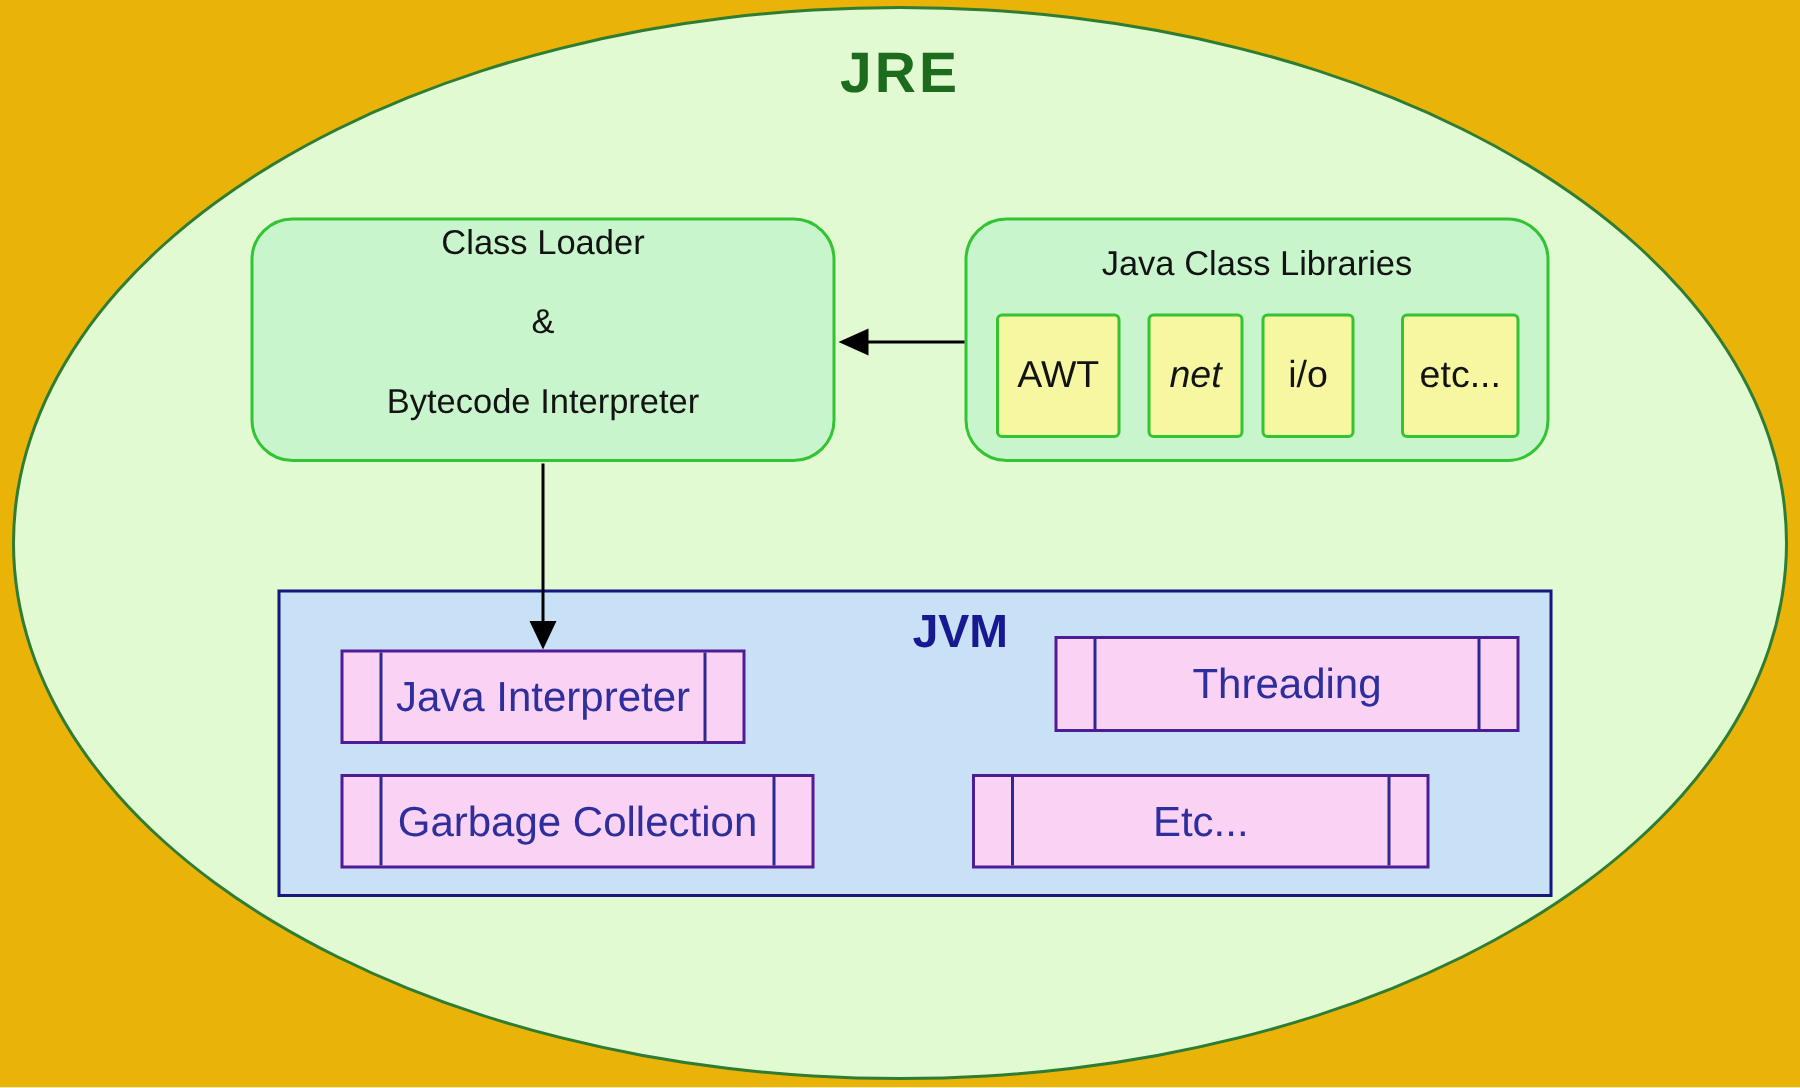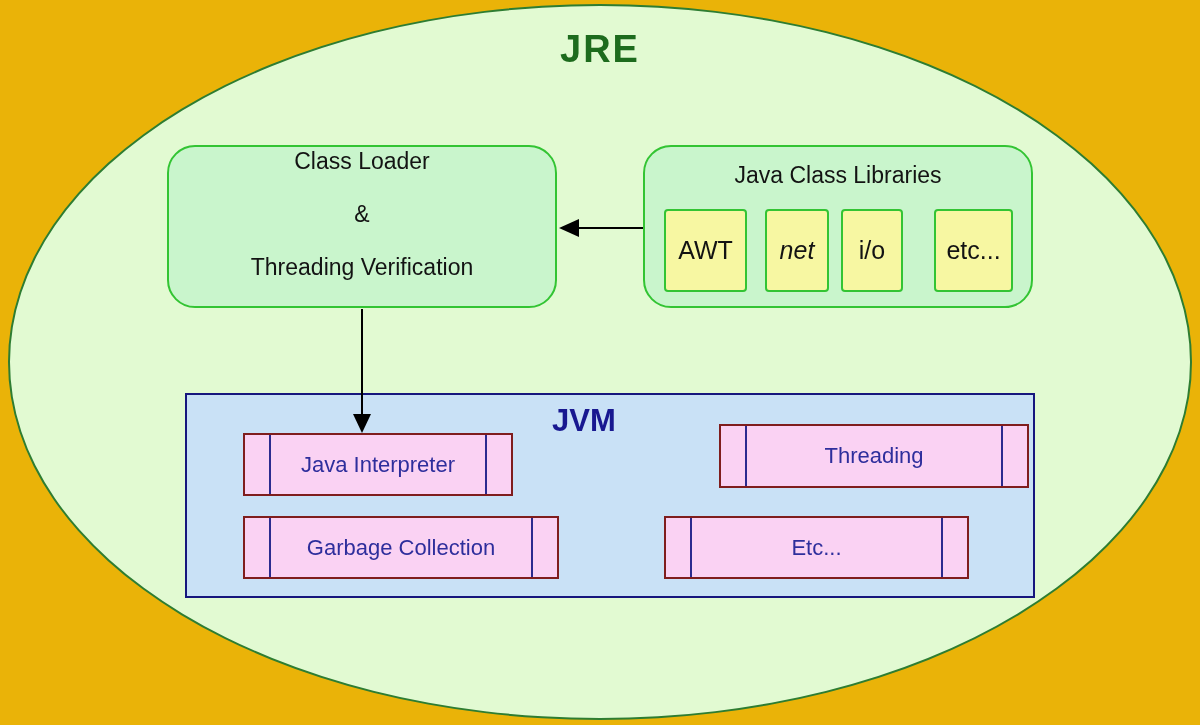--- a/index.html
+++ b/index.html
@@ -81,33 +81,32 @@
     position: absolute;
     left: 185px; top: 393px;
     width: 850px; height: 205px;
     background: #c9e1f6;
     border: 2px solid #16167d;
   }
   .jvm-title {
     position: absolute;
     left: 552px; top: 403px;
     width: 120px;
-    text-align: left;
+    text-align: right;
     font-size: 31px;
     font-weight: bold;
     color: #181890;
   }
   .pbox {
     position: absolute;
     background: #fad2f3;
-    border: 2px solid #7f1d1d;
+    border: 2px solid #4c1d95;
     display: flex;
-    font-size: 22px;
+    font-size: 28px;
     color: #2e2e9c;
-    margin-left: 16px;
   }
   .pside { width: 26px; flex: none; }
   .pside.left  { border-right: 2px solid #2b2b8f; }
   .pside.right { border-left: 2px solid #2b2b8f; }
   .plabel {
     flex: 1;
     display: flex;
     align-items: center;
     justify-content: center;
   }
@@ -126,21 +125,21 @@
 
 <div class="canvas">
 
   <div class="ellipse"></div>
 
   <div class="jre-title">JRE</div>
 
   <div class="gbox class-loader">
     <div>Class Loader</div>
     <div>&amp;</div>
-    <div>Threading Verification</div>
+    <div>Bytecode Interpreter</div>
   </div>
 
   <div class="gbox libraries">
     <div class="lib-title">Java Class Libraries</div>
     <div class="ybox y-awt">AWT</div>
     <div class="ybox y-net">net</div>
     <div class="ybox y-io">i/o</div>
     <div class="ybox y-etc">etc...</div>
   </div>
 

